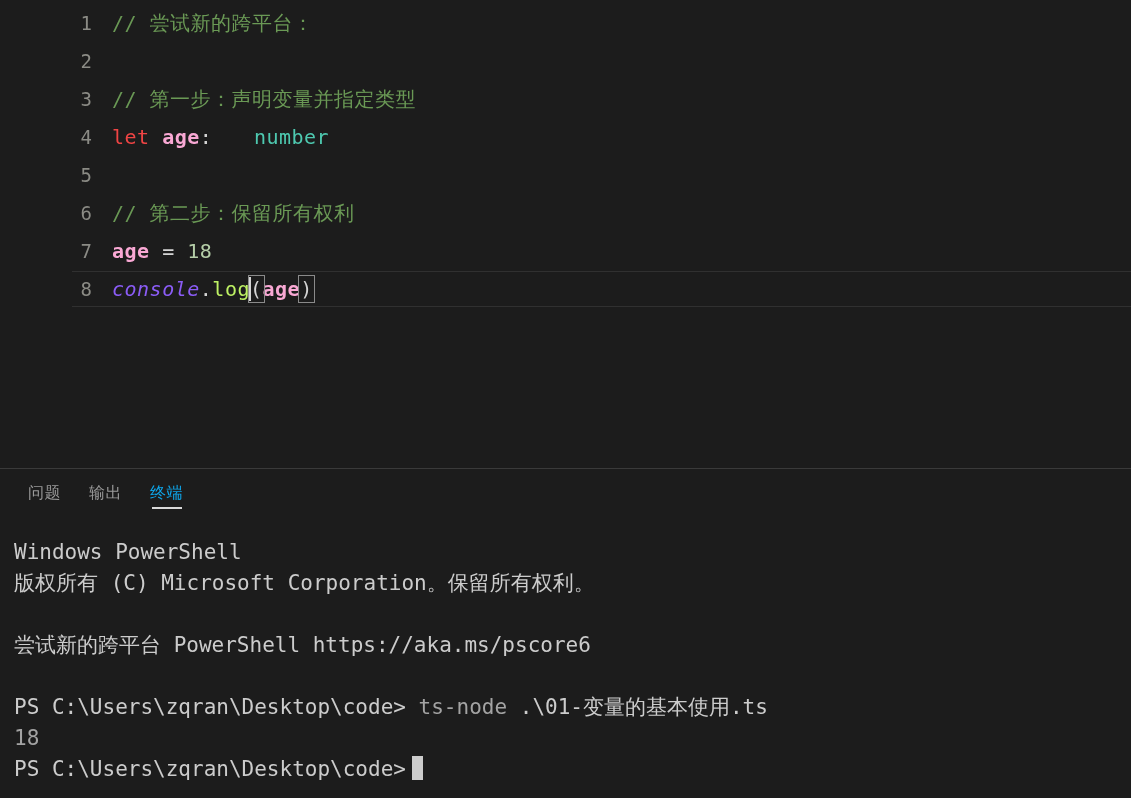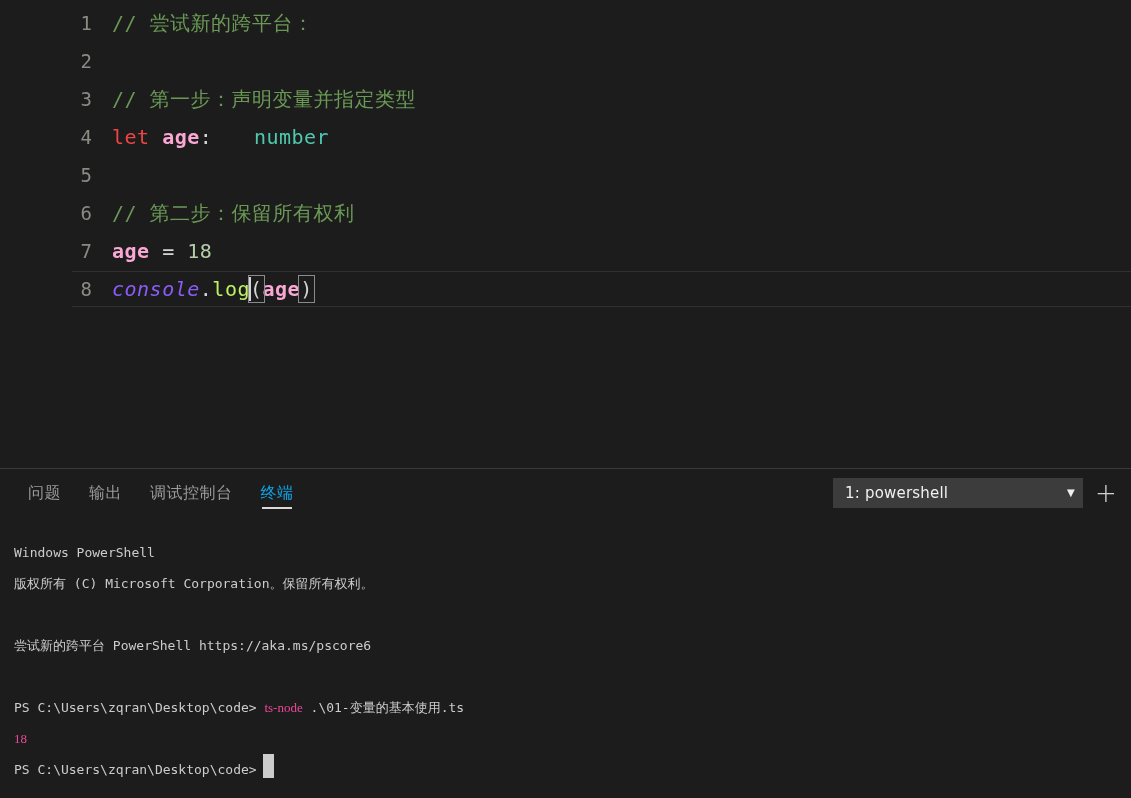--- a/index.html
+++ b/index.html
@@ -186,32 +186,32 @@
     font-weight: 300;
     cursor: pointer;
     line-height: 1;
   }
 
   
   .terminal {
     flex: 1 1 auto;
     padding: 20px 0 0 14px;
     font-family: "DejaVu Sans Mono", "Liberation Mono", monospace;
-    font-size: 13px;
+    font-size: 21px;
     line-height: 31px;
     color: #cccccc;
     white-space: pre;
     overflow: hidden;
     letter-spacing: 0px;
     position: relative;
   }
   .t-line { white-space: pre; min-height: 31px; }
   .t-blank { height: 31px; }
   .t-white  { color: #cccccc; }
-  .t-yellow { color: #ec4899; font-family: Liberation Serif, serif; }
+  .t-yellow { color: #a3a3a3; }
   .t-cursor {
     display: inline-block;
     width: 11px;
     height: 24px;
     background: #cccccc;
     vertical-align: -4px;
     margin-left: 6px;
   }
 </style>
 </head>
@@ -235,35 +235,23 @@
   <div class="panel">
 
     <div class="panel-header">
       <div class="panel-tabs" id="panel-tabs">
           <div class="panel-tab">
             <span>问题</span>
           </div>
           <div class="panel-tab">
             <span>输出</span>
           </div>
-          <div class="panel-tab">
-            <span>调试控制台</span>
-          </div>
           <div class="panel-tab active">
             <span>终端</span>
           </div>
         </div>
 
-      <div class="panel-actions">
-        <div class="term-select">
-          <span>1: powershell</span>
-          <span class="chev">▼</span>
-        </div>
-        <div class="plus-btn">
-          <span>+</span>
-        </div>
-      </div>
     </div>
 
     <div class="terminal" id="terminal-output"><div class="t-line"><span class="t-white">Windows PowerShell</span></div><div class="t-line"><span class="t-white">版权所有 (C) Microsoft Corporation。保留所有权利。</span></div><div class="t-line t-blank">&nbsp;</div><div class="t-line"><span class="t-white">尝试新的跨平台 PowerShell https://aka.ms/pscore6</span></div><div class="t-line t-blank">&nbsp;</div><div class="t-line"><span class="t-white">PS C:\Users\zqran\Desktop\code&gt; </span><span class="t-yellow">ts-node</span><span class="t-white"> .\01-变量的基本使用.ts</span></div><div class="t-line"><span class="t-yellow">18</span></div><div class="t-line"><span class="t-white">PS C:\Users\zqran\Desktop\code&gt;</span><span class="t-cursor"></span></div></div>
 
   </div>
 </div>
 
 </body></html>

